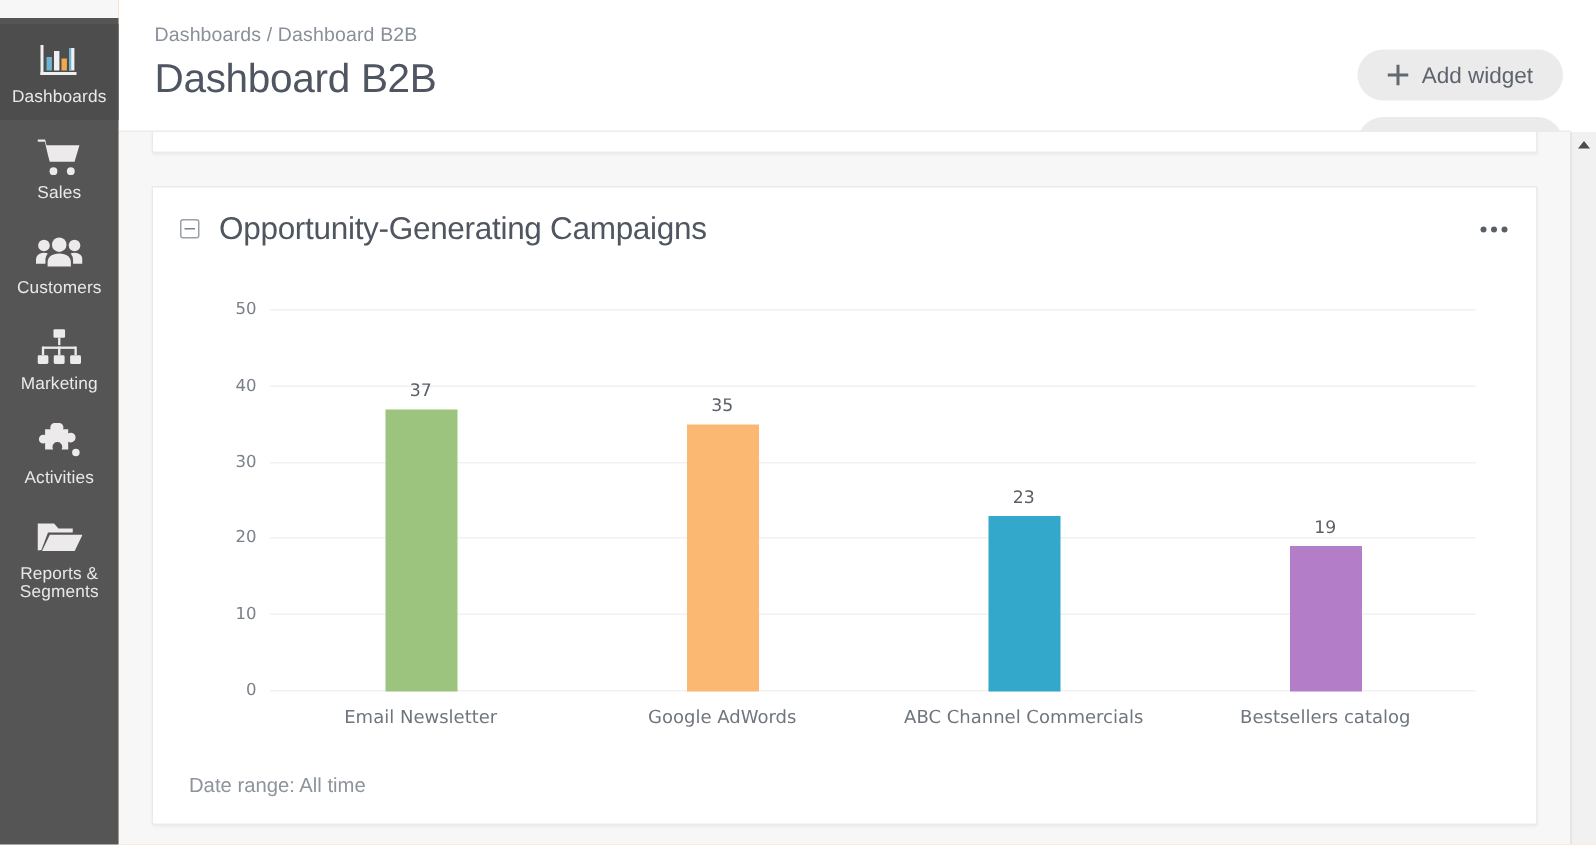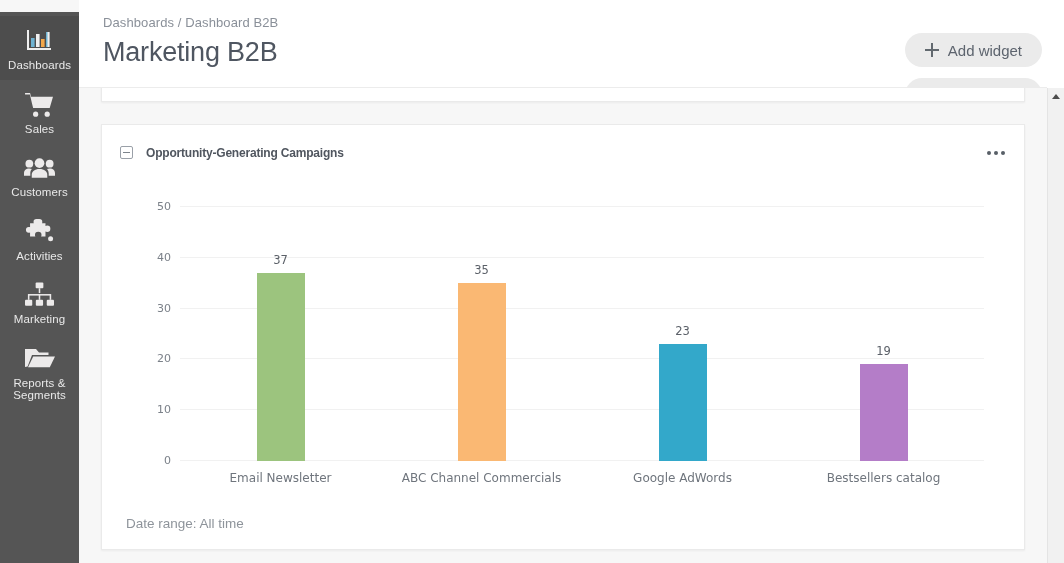--- a/index.html
+++ b/index.html
@@ -136,22 +136,22 @@
     cursor: pointer;
     flex: 0 0 13px;
   }
   .collapse-box:after {
     content: "";
     position: absolute;
     left: 2px; right: 2px; top: 5px;
     height: 1px; background: #7d848c;
   }
   .widget-title {
-    font-size: 12px;
-    font-weight: bold;
+    font-size: 21px;
+    font-weight: normal;
     color: #50565f;
     letter-spacing: -.2px;
   }
   .dots {
     position: absolute;
     right: 16px; top: 50%;
     transform: translateY(-50%);
     display: flex; gap: 3px;
     cursor: pointer;
     padding: 6px 3px;
@@ -301,63 +301,63 @@
           <svg width="31" height="26" viewBox="0 0 32 26" fill="#eceaea">
             <circle cx="16" cy="8" r="5"></circle>
             <path d="M16 14c-5 0-8 2.6-8 6v3h16v-3c0-3.4-3-6-8-6z"></path>
             <circle cx="5.5" cy="8.5" r="4"></circle>
             <path d="M5.5 13.5C2 13.5 0 15.6 0 18.3V21h6.5v-2.7c0-1.6.6-3.1 1.7-4.2a9 9 0 0 0-2.7-.6z"></path>
             <circle cx="26.5" cy="8.5" r="4"></circle>
             <path d="M26.5 13.5c-1 0-1.9.2-2.7.6a6.3 6.3 0 0 1 1.7 4.2V21H32v-2.7c0-2.7-2-4.8-5.5-4.8z"></path>
           </svg>
         </div>
         <div class="nav-label">Customers</div>
-      </div>
-      <div class="nav-item">
-        <div class="nav-ico">
-          <svg width="29" height="26" viewBox="0 0 30 27" fill="#eceaea">
-            <path d="M11.8 0a3 3 0 0 0-3 3c0 .5.1.9.3 1.3H5.2v4.2c-.4-.2-.8-.3-1.3-.3a3 3 0 1 0 0 6c.5 0 .9-.1 1.3-.3v4.4h5.6c-.3-.5-.5-1-.5-1.7a3.4 3.4 0 0 1 6.8 0c0 .6-.2 1.2-.5 1.7h4.6V13c.5.3 1 .5 1.7.5a3.4 3.4 0 0 0 0-6.8c-.6 0-1.2.2-1.7.5V4.3h-3.6c.2-.4.3-.8.3-1.3a3 3 0 0 0-3-3z"></path>
-            <path d="M24 18.5h5.5v4c-.4-.2-.8-.3-1.3-.3a2.6 2.6 0 0 0 0 5.2c.5 0 .9-.1 1.3-.3" fill="none"></path>
-            <circle cx="26.5" cy="20.5" r="2.6"></circle>
-          </svg>
-        </div>
-        <div class="nav-label">Activities</div>
       </div>
       <div class="nav-item">
         <div class="nav-ico">
           <svg width="29" height="26" viewBox="0 0 30 26" fill="#eceaea">
             <rect x="11" y="0" width="8" height="6" rx="1"></rect>
             <rect x="0" y="18" width="7.5" height="6" rx="1"></rect>
             <rect x="11.2" y="18" width="7.5" height="6" rx="1"></rect>
             <rect x="22.5" y="18" width="7.5" height="6" rx="1"></rect>
             <rect x="14.2" y="6" width="1.6" height="5"></rect>
             <rect x="3.7" y="12" width="22.6" height="1.6"></rect>
             <rect x="3" y="12" width="1.6" height="6"></rect>
             <rect x="14.2" y="12" width="1.6" height="6"></rect>
             <rect x="25.5" y="12" width="1.6" height="6"></rect>
           </svg>
         </div>
         <div class="nav-label">Marketing</div>
       </div>
       <div class="nav-item">
         <div class="nav-ico">
+          <svg width="29" height="26" viewBox="0 0 30 27" fill="#eceaea">
+            <path d="M11.8 0a3 3 0 0 0-3 3c0 .5.1.9.3 1.3H5.2v4.2c-.4-.2-.8-.3-1.3-.3a3 3 0 1 0 0 6c.5 0 .9-.1 1.3-.3v4.4h5.6c-.3-.5-.5-1-.5-1.7a3.4 3.4 0 0 1 6.8 0c0 .6-.2 1.2-.5 1.7h4.6V13c.5.3 1 .5 1.7.5a3.4 3.4 0 0 0 0-6.8c-.6 0-1.2.2-1.7.5V4.3h-3.6c.2-.4.3-.8.3-1.3a3 3 0 0 0-3-3z"></path>
+            <path d="M24 18.5h5.5v4c-.4-.2-.8-.3-1.3-.3a2.6 2.6 0 0 0 0 5.2c.5 0 .9-.1 1.3-.3" fill="none"></path>
+            <circle cx="26.5" cy="20.5" r="2.6"></circle>
+          </svg>
+        </div>
+        <div class="nav-label">Activities</div>
+      </div>
+      <div class="nav-item">
+        <div class="nav-ico">
           <svg width="30" height="24" viewBox="0 0 30 24" fill="#eceaea">
             <path d="M0 2h11l3 3.4h9.5V8H7L2.6 19.6 0 20z"></path>
             <path d="M8.2 9.5H30l-5.2 10.8H3z"></path>
           </svg>
         </div>
         <div class="nav-label">Reports &amp;<br>Segments</div>
       </div>
     </nav>
 
   <div class="main">
 
     <div class="topbar">
       <div class="breadcrumb">Dashboards / Dashboard B2B</div>
-      <div class="page-title">Marketing B2B</div>
+      <div class="page-title">Dashboard B2B</div>
 
       <div class="top-actions">
         <button class="pill">
           <span class="glyph">
             <svg width="14" height="14" viewBox="0 0 14 14">
                 <path d="M6 0h2v6h6v2H8v6H6V8H0V6h6z" fill="#62696f"></path>
               </svg>
           </span>
           <span>Add widget</span>
         </button>
@@ -425,22 +425,22 @@
                   <div class="bar-value" style="bottom: calc(46% + 6px); margin-top: 42px;">23</div>
                 </div>
                 <div class="barcol">
                   <div class="bar" title="Bestsellers catalog: 19" style="height: 38%; background: rgb(180, 125, 200);"></div>
                   <div class="bar-value" style="bottom: calc(38% + 6px);">19</div>
                 </div>
               </div>
           </div>
           <div class="xlabels" id="xlabels">
               <div class="xlabel">Email Newsletter</div>
+              <div class="xlabel">Google AdWords</div>
               <div class="xlabel">ABC Channel Commercials</div>
-              <div class="xlabel">Google AdWords</div>
               <div class="xlabel">Bestsellers catalog</div>
             </div>
         </div>
 
         <div class="daterange">Date range: All time</div>
       </section>
 
     </div>
 
     <div class="topstrip"></div>

